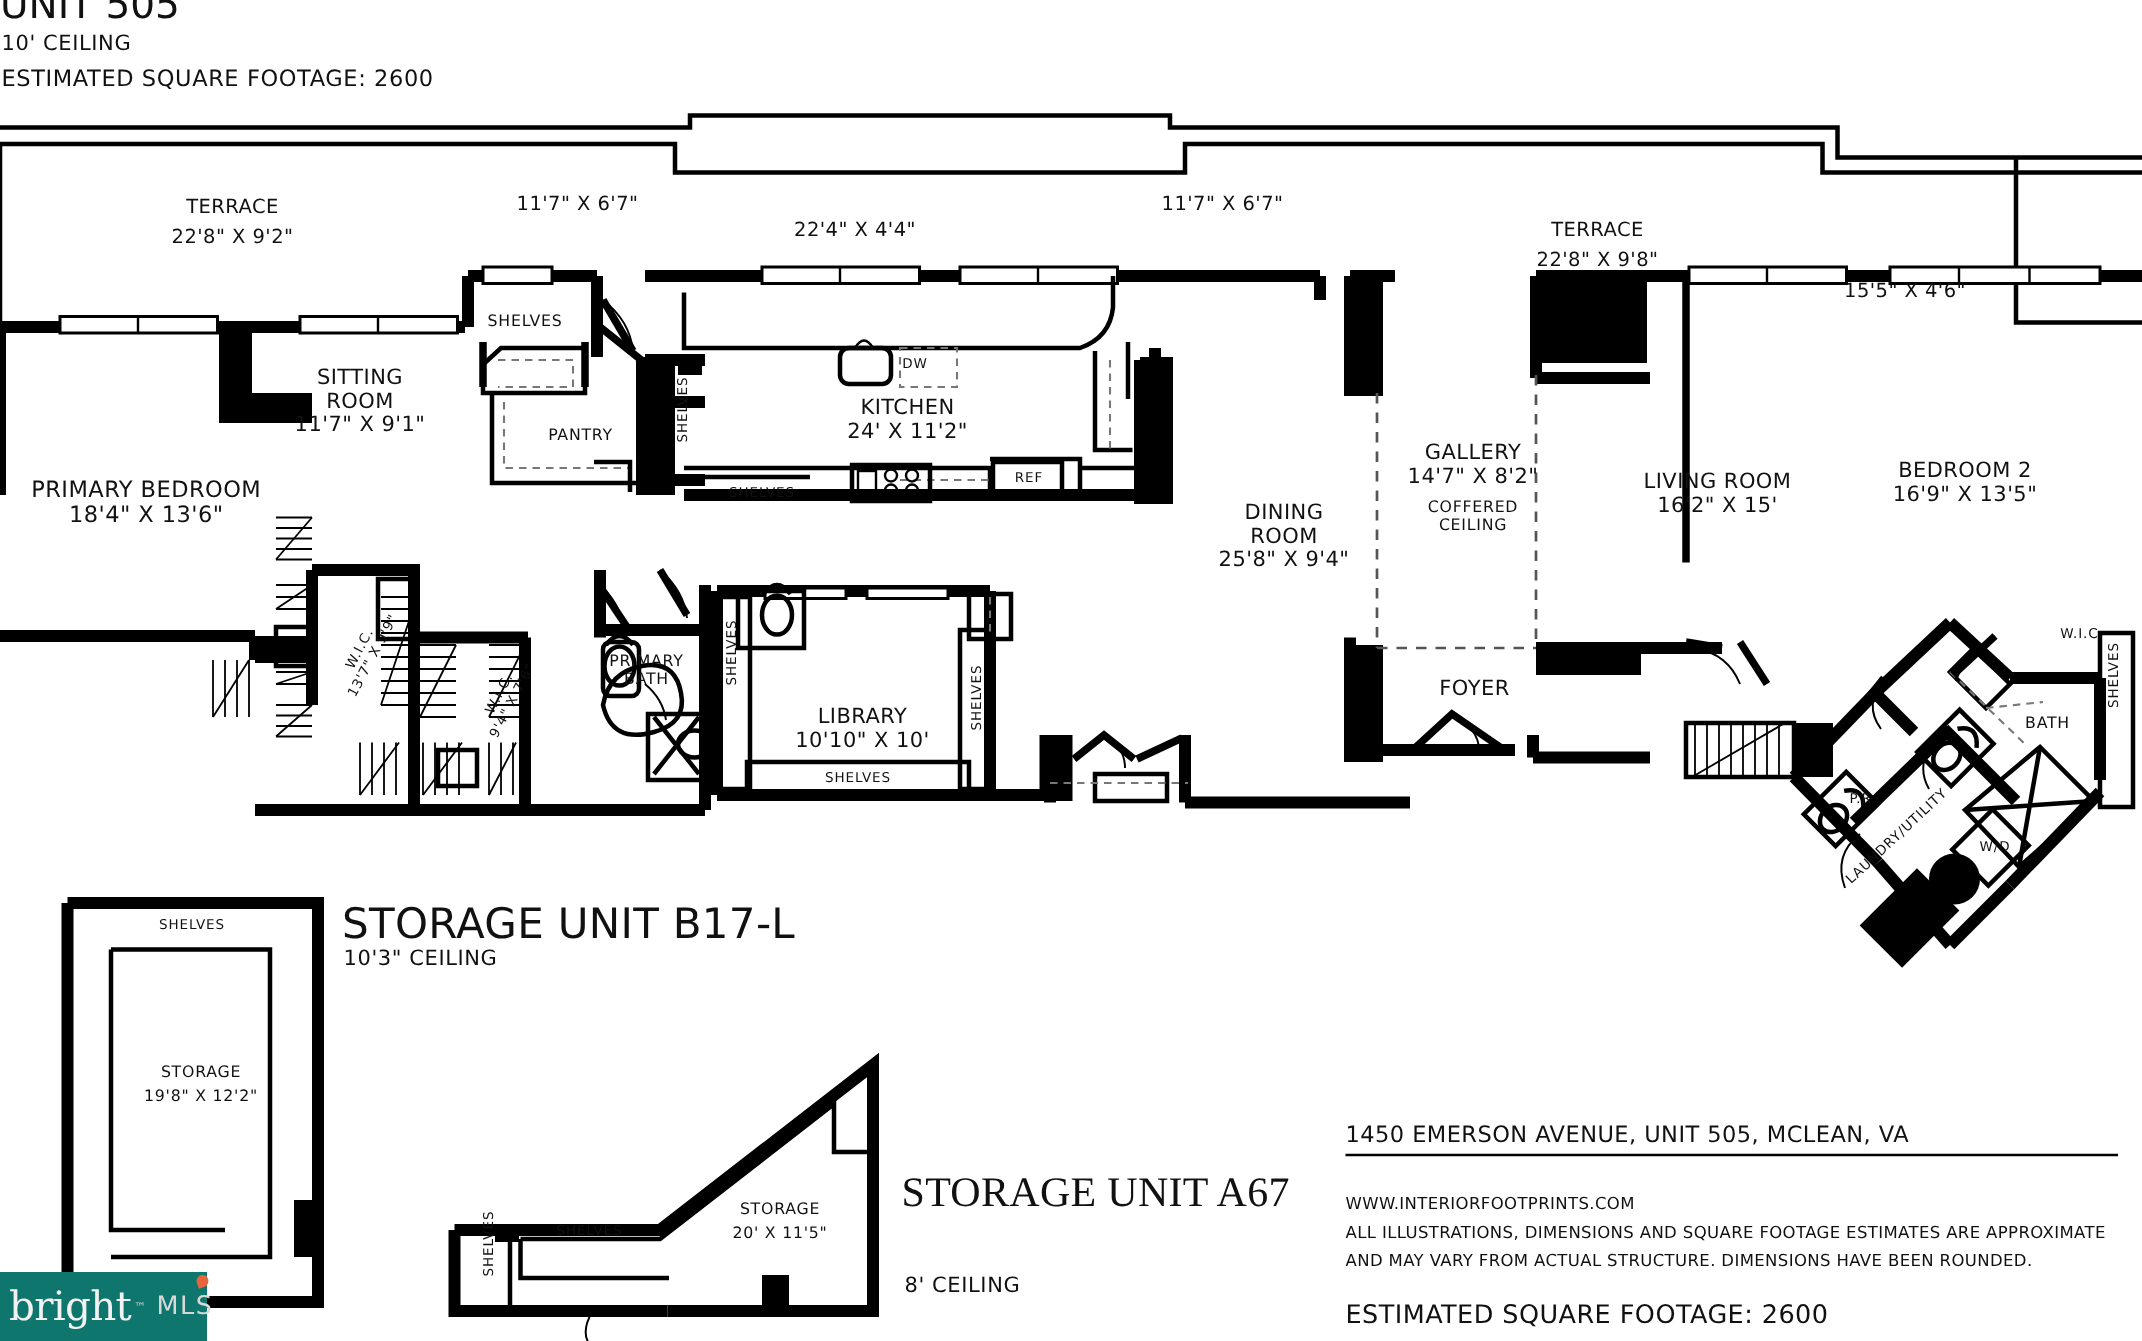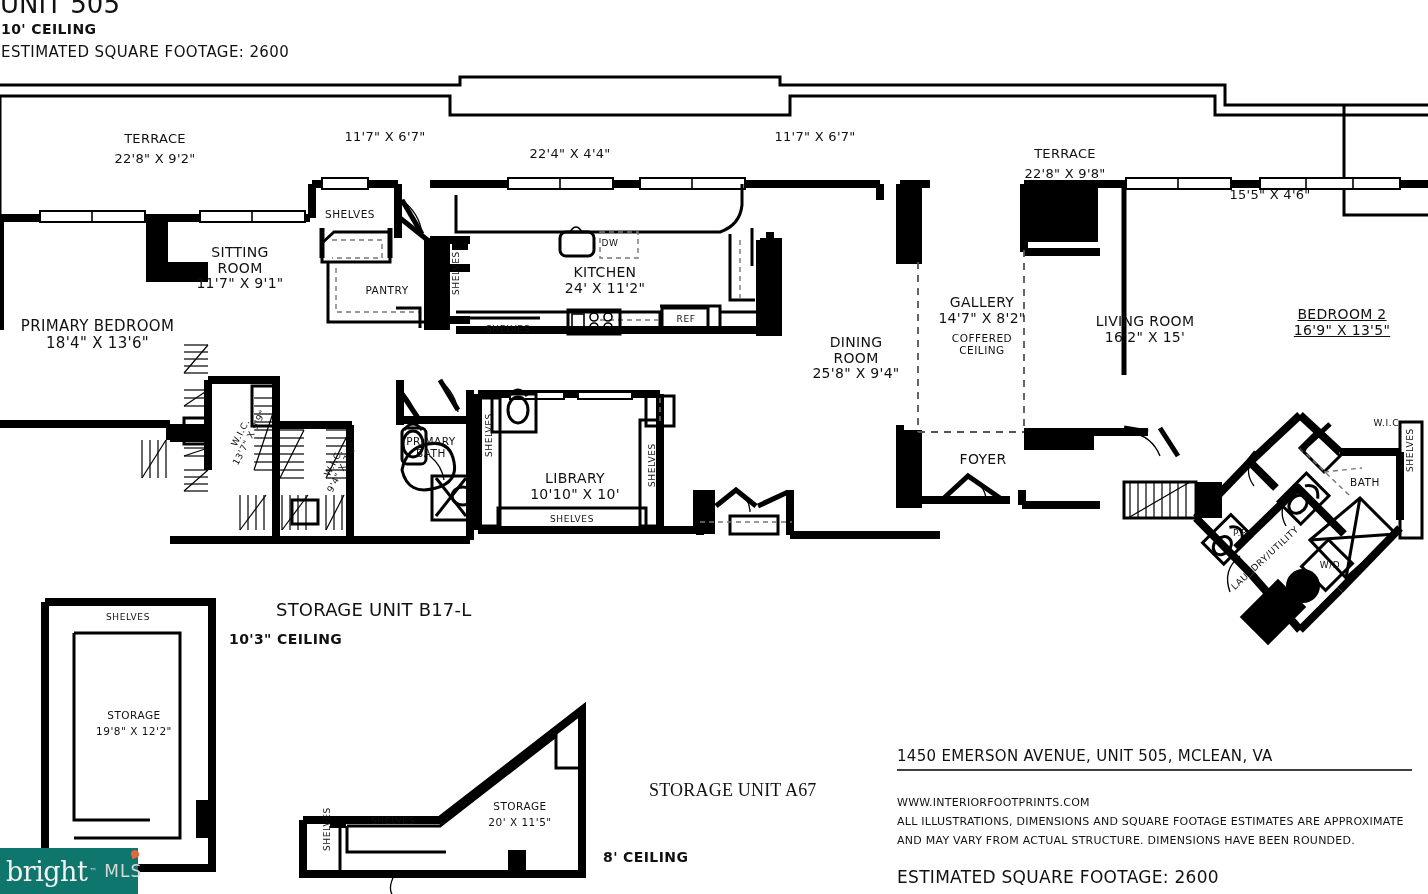--- a/index.html
+++ b/index.html
@@ -18,26 +18,26 @@
     line-height:1.12;
     letter-spacing:.3px;
     pointer-events:none;
   }
   .lbl.room{font-size:14px;}
   .lbl.room.big{font-size:15px;}
   .lbl.small{font-size:10.5px;letter-spacing:.5px;}
   .lbl.tiny{font-size:9px;letter-spacing:.6px;}
   .lbl.dim{font-size:13px;}
   .lbl.title{font-size:26px;letter-spacing:0px;text-align:left;}
-  .lbl.sub{font-size:14px;text-align:center;letter-spacing:.4px;font-weight:bold;}
+  .lbl.sub{font-size:14px;text-align:center;letter-spacing:.4px;}
   .lbl.sub2{font-size:15px;text-align:left;letter-spacing:.4px;}
   .lbl.addr{font-size:15px;text-align:left;letter-spacing:.3px;}
   .lbl.fine{font-size:11px;text-align:left;letter-spacing:.25px;line-height:1.55;}
   .lbl.sqft{font-size:17px;text-align:left;letter-spacing:.3px;}
-  .lbl.unitname{font-size:18px;text-align:left;letter-spacing:.2px;margin-left:48px;}
+  .lbl.unitname{font-size:28px;text-align:left;letter-spacing:.2px;}
 
   
   .rot90{transform:rotate(-90deg);transform-origin:50% 50%;}
   .rot60{transform:rotate(-62deg);transform-origin:50% 50%;}
   .rotdiag{transform:rotate(-43deg);transform-origin:50% 50%;}
 
   
   #watermark{
     position:absolute;left:0;top:848px;width:138px;height:46px;
     background:#5d6063;display:flex;align-items:center;
@@ -478,21 +478,21 @@
 24' X 11'2"</div>
 <div class="lbl room" style="left:795px;top:335px;width:122px;">DINING
 ROOM
 25'8" X 9'4"</div>
 <div class="lbl room" style="left:920px;top:295px;width:124px;">GALLERY
 14'7" X 8'2"</div>
 <div class="lbl small" style="left:920px;top:333px;width:124px;">COFFERED
 CEILING</div>
 <div class="lbl room" style="left:1060px;top:314px;width:170px;">LIVING ROOM
 16'2" X 15'</div>
-<div class="lbl room" style="left:1262px;top:307px;width:160px;text-decoration:underline;">BEDROOM 2
+<div class="lbl room" style="left:1230px;top:307px;width:160px;">BEDROOM 2
 16'9" X 13'5"</div>
 <div class="lbl room" style="left:928px;top:452px;width:110px;">FOYER</div>
 <div class="lbl room" style="left:508px;top:443px;width:134px;margin-top:28px;">LIBRARY
 10'10" X 10'</div>
 <div class="lbl small" style="left:388px;top:436px;width:86px;">PRIMARY
 BATH</div>
 <div class="lbl small" style="left:1330px;top:477px;width:70px;">BATH</div>
 
 <div class="lbl tiny rot60" style="left:190px;top:425px;width:110px;">W.I.C.
 13'7" X 9'9"</div>

